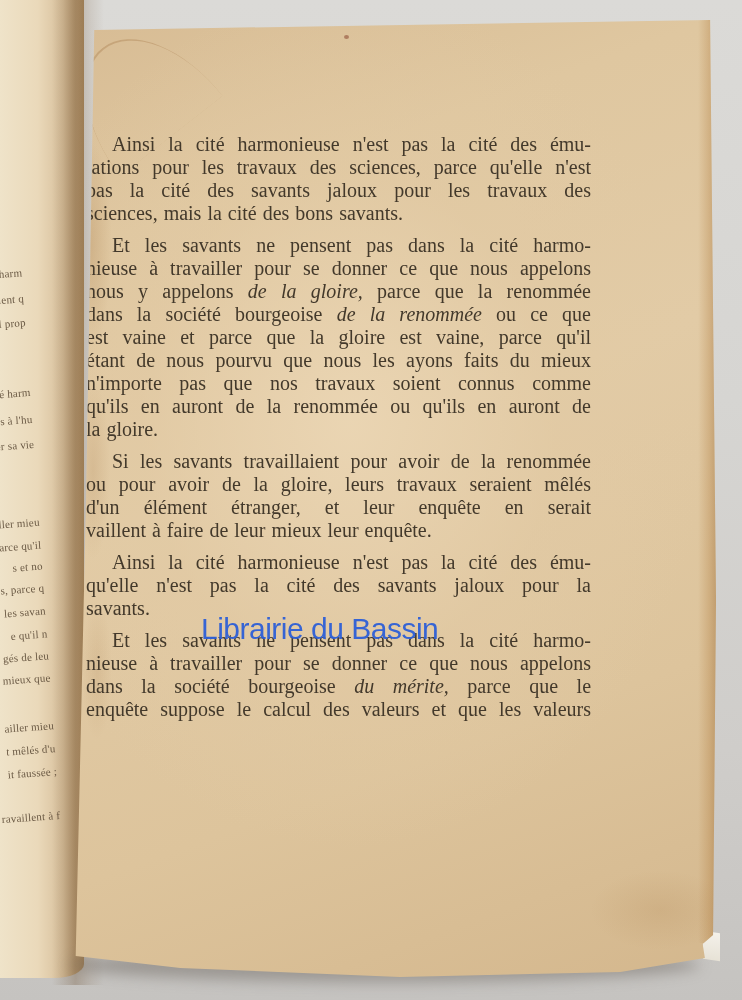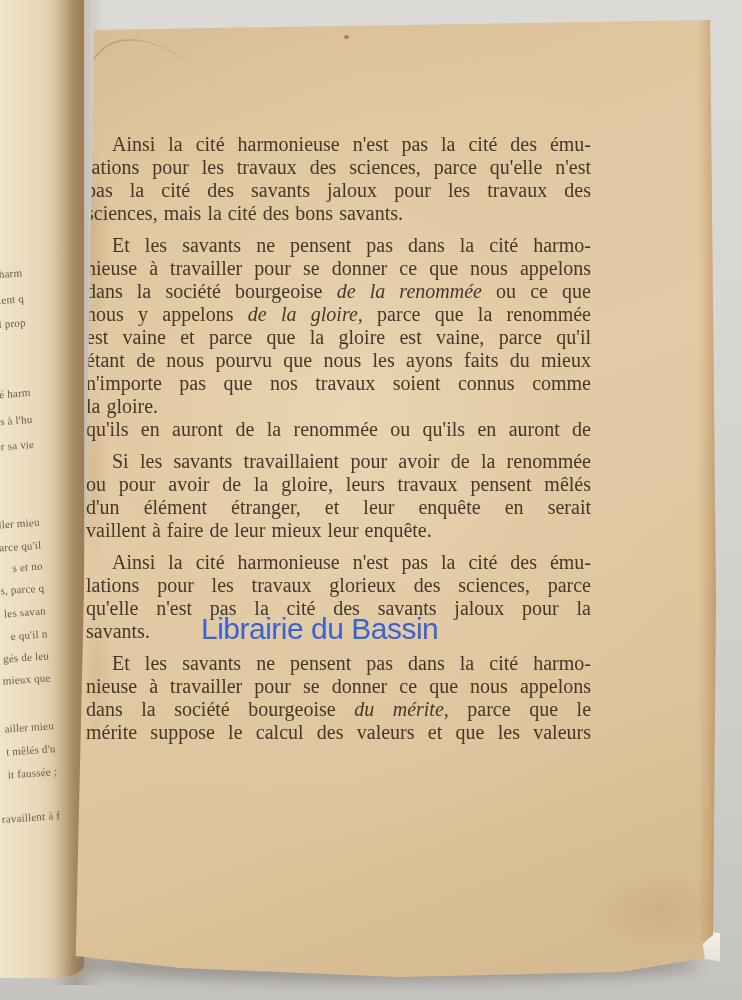--- a/index.html
+++ b/index.html
@@ -135,43 +135,42 @@
     <div class="text-block" id="text-block">
         <div class="para">
           <div class="line first">Ainsi la cité harmonieuse n'est pas la cité des ému-</div>
           <div class="line">lations pour les travaux des sciences, parce qu'elle n'est</div>
           <div class="line">pas la cité des savants jaloux pour les travaux des</div>
           <div class="line last-left">sciences, mais la cité des bons savants.</div>
         </div>
         <div class="para">
           <div class="line first">Et les savants ne pensent pas dans la cité harmo-</div>
           <div class="line">nieuse à travailler pour se donner ce que nous appelons</div>
+          <div class="line">nous y appelons <em>de la gloire,</em> parce que la renommée</div>
           <div class="line">dans la société bourgeoise <em>de la renommée</em> ou ce que</div>
-          <div class="line">nous y appelons <em>de la gloire,</em> parce que la renommée</div>
           <div class="line">est vaine et parce que la gloire est vaine, parce qu'il</div>
           <div class="line">étant de nous pourvu que nous les ayons faits du mieux</div>
           <div class="line">n'importe pas que nos travaux soient connus comme</div>
+          <div class="line">qu'ils en auront de la renommée ou qu'ils en auront de</div>
           <div class="line last-left">la gloire.</div>
-          <div class="line">qu'ils en auront de la renommée ou qu'ils en auront de</div>
         </div>
         <div class="para">
           <div class="line first">Si les savants travaillaient pour avoir de la renommée</div>
-          <div class="line">ou pour avoir de la gloire, leurs travaux pensent mêlés</div>
+          <div class="line">ou pour avoir de la gloire, leurs travaux seraient mêlés</div>
           <div class="line">d'un élément étranger, et leur enquête en serait</div>
           <div class="line last-left">vaillent à faire de leur mieux leur enquête.</div>
         </div>
         <div class="para">
           <div class="line first">Ainsi la cité harmonieuse n'est pas la cité des ému-</div>
-          <div class="line">lations pour les travaux glorieux des sciences, parce</div>
           <div class="line">qu'elle n'est pas la cité des savants jaloux pour la</div>
           <div class="line last-left">savants.</div>
         </div>
         <div class="para">
           <div class="line first">Et les savants ne pensent pas dans la cité harmo-</div>
           <div class="line">nieuse à travailler pour se donner ce que nous appelons</div>
           <div class="line">dans la société bourgeoise <em>du mérite,</em> parce que le</div>
-          <div class="line">mérite suppose le calcul des valeurs et que les valeurs</div>
+          <div class="line">enquête suppose le calcul des valeurs et que les valeurs</div>
         </div>
       </div>
   </div>
 
   <div class="watermark" style="color: rgb(45, 95, 215);">Librairie du Bassin</div>
 </div>
 
 </body></html>

